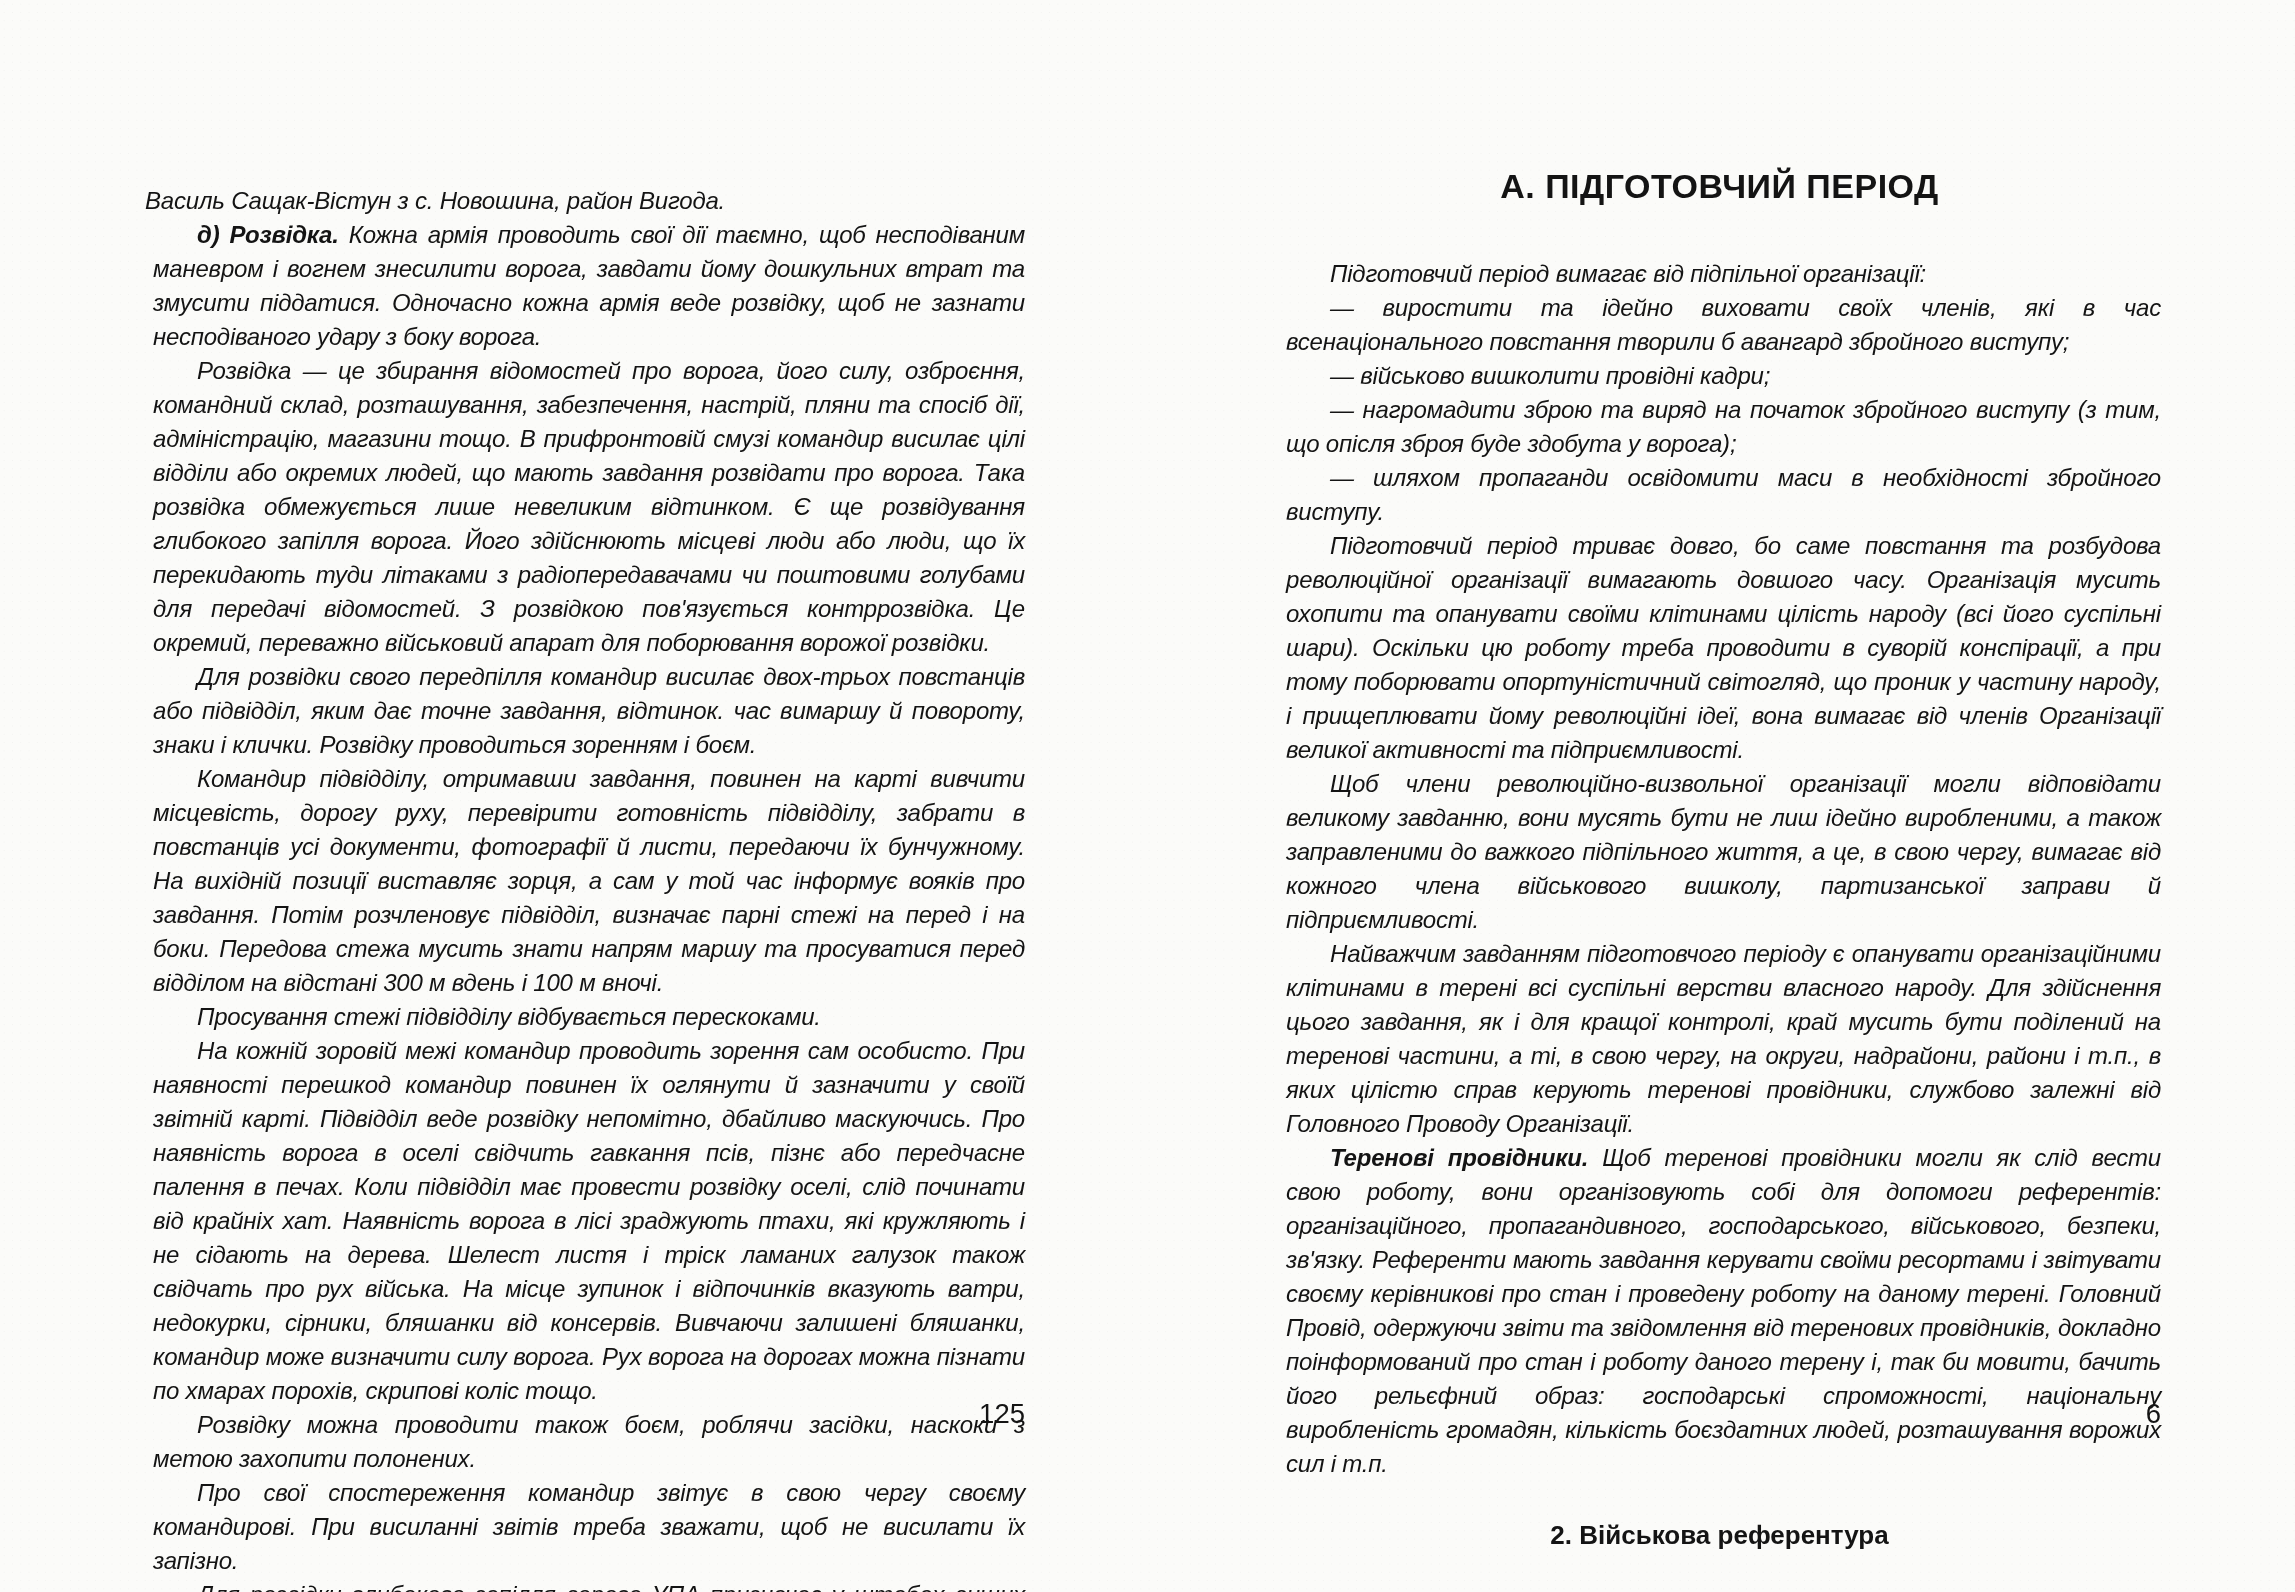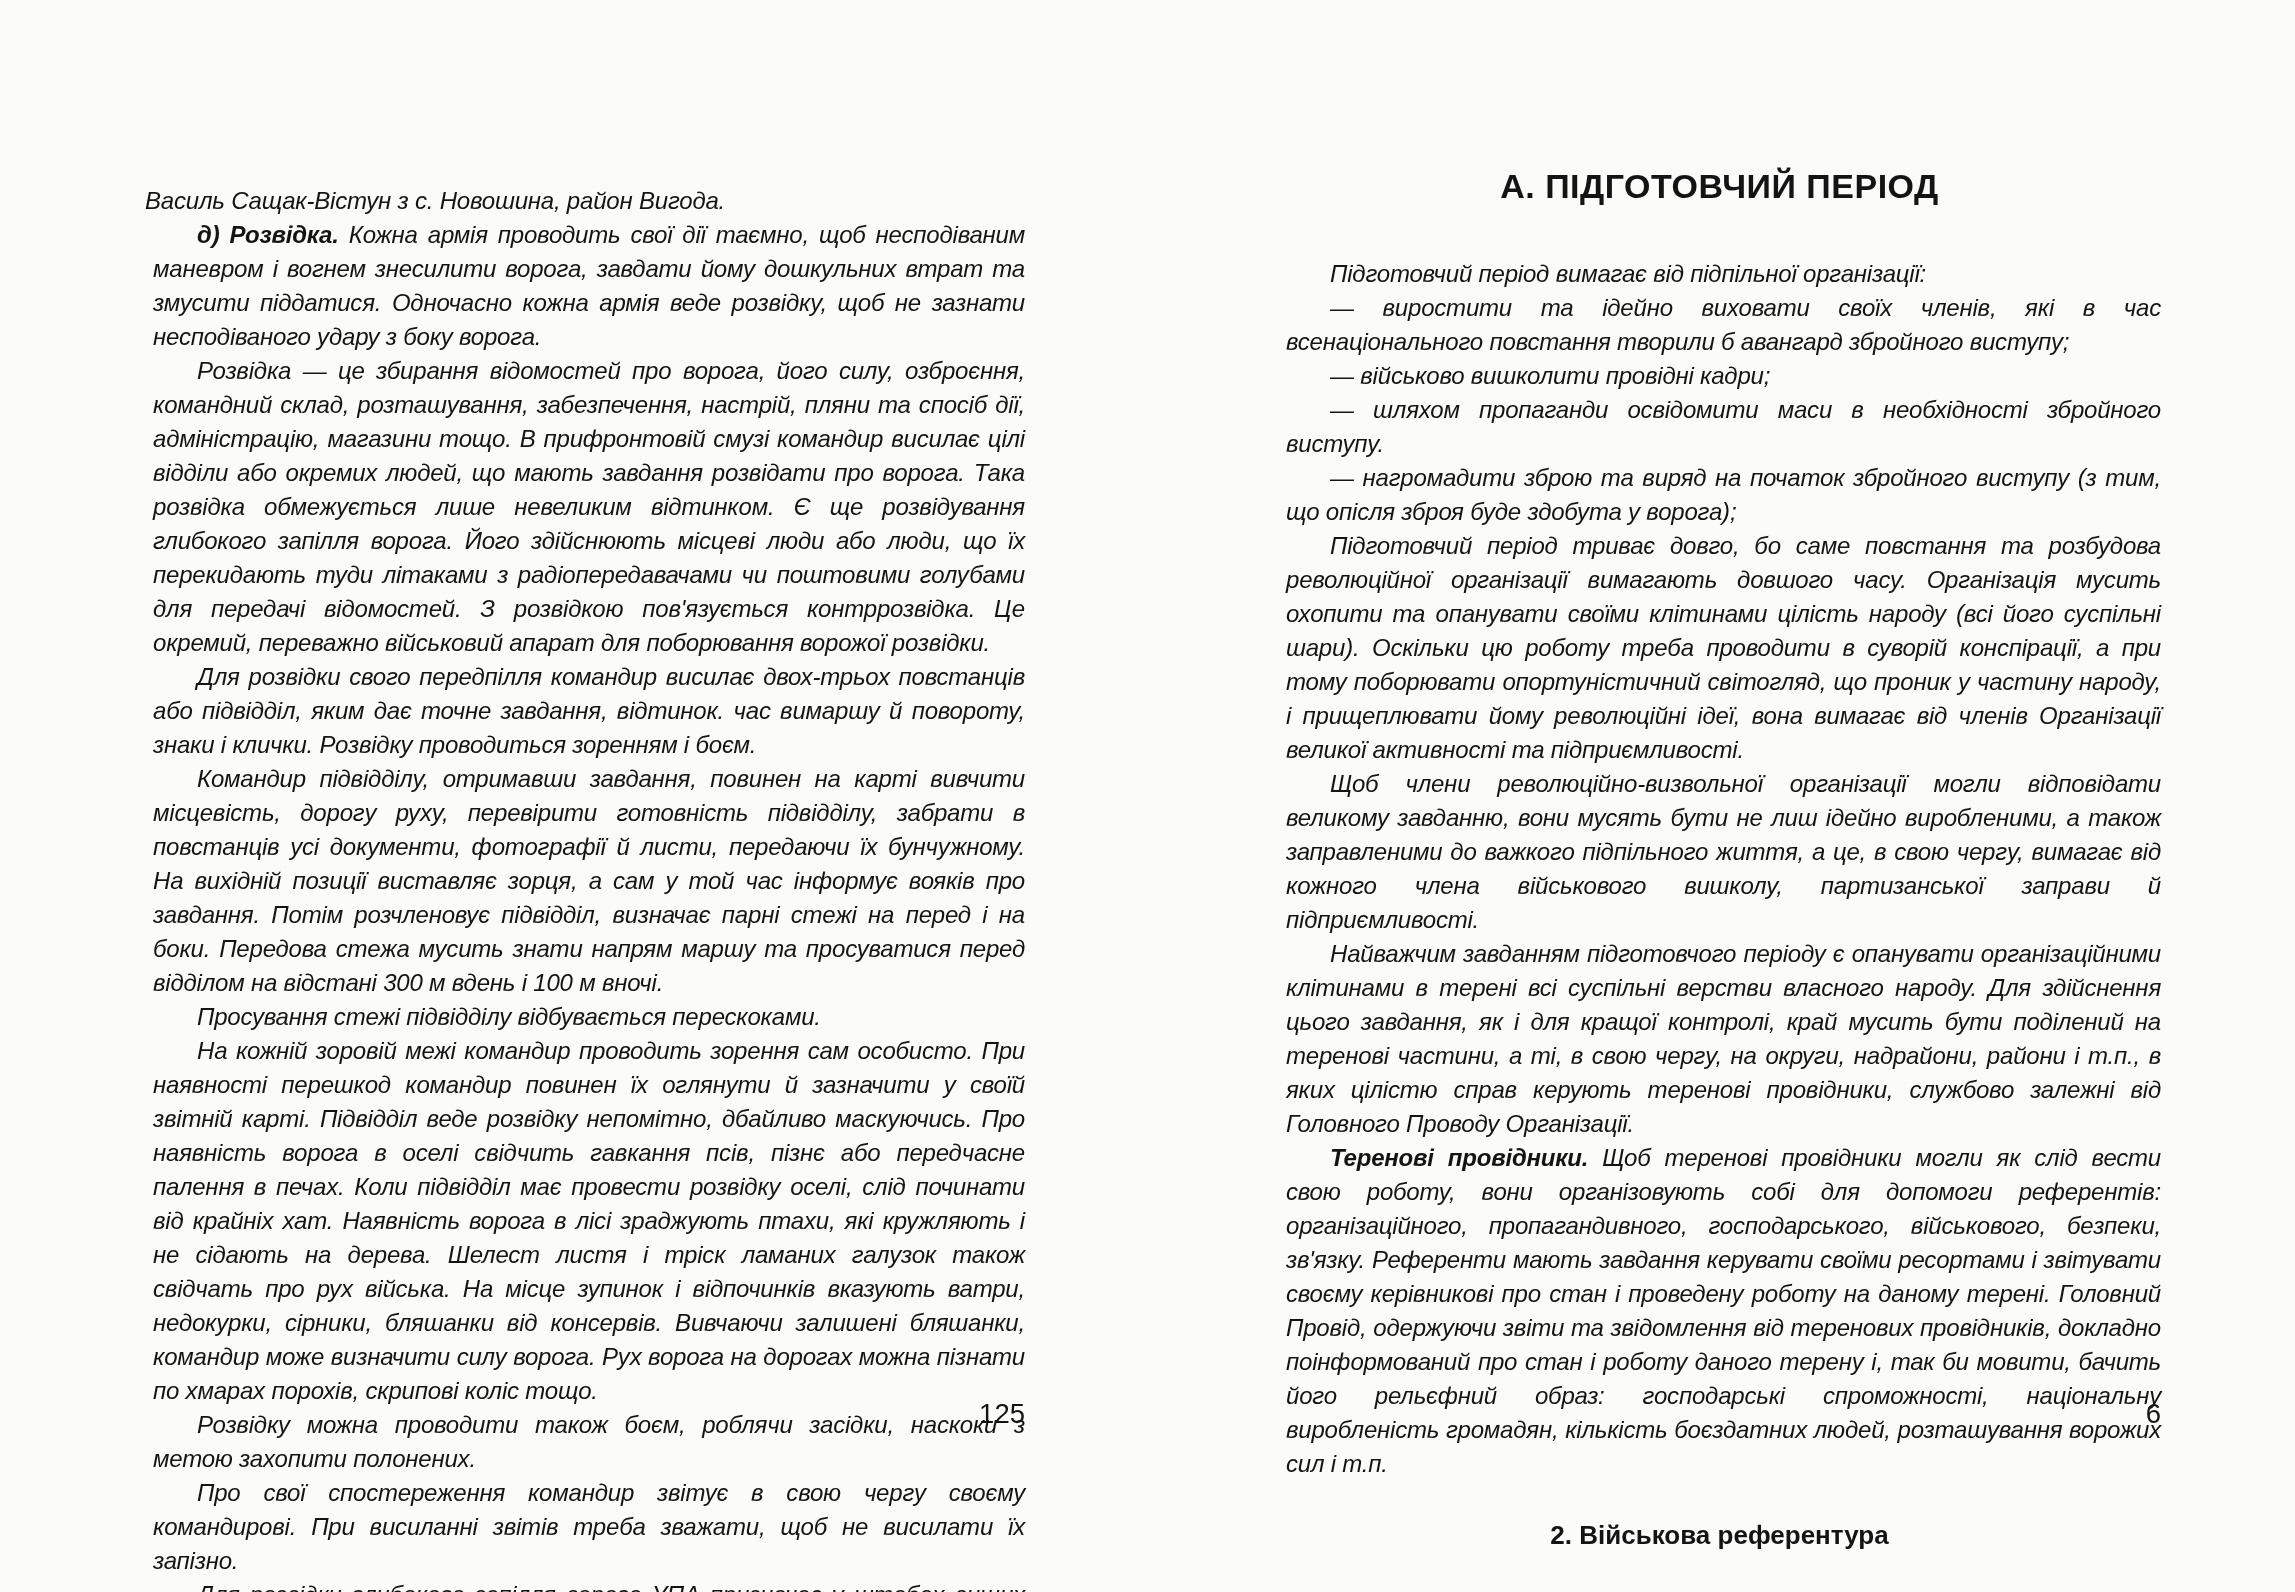--- a/index.html
+++ b/index.html
@@ -63,22 +63,22 @@
   <p class="para ind"><span>Розвідку можна проводити також боєм, роблячи засідки, наскоки з метою захопити полонених.</span></p>
   <p class="para ind"><span>Про свої спостереження командир звітує в свою чергу своєму командирові. При висиланні звітів треба зважати, щоб не висилати їх запізно.</span></p>
   <p class="para ind"><span>Для розвідки глибокого запілля ворога УПА призначає у штабах вищих ступенів окремих старшин-розвідників. Ті старшини підбирають собі людей з цілої округи. Вони мають завдання збирати потрібні відомості та подавати їх старшині-розвідникові. Така розвідка дає дійсне уявлення про вороже запілля: розміщення, роди й силу війська, командний склад, озброєння, забезпечення, настрої, магазини, установи, ворожу адміністрацію, службовців, партійців, органи міліції, тюрми, концтабори, зв'язок, шляхи сполучення, фабрики з їх продукцією, торгівлю, фінансові органи, радгоспи тощо. Збір тих відомостей тим більше цінний, що ворог намагається їх засекречувати.</span></p>
 </div>
 
 <div class="page page-right">
   <h1 class="doc-title">А. ПІДГОТОВЧИЙ ПЕРІОД</h1>
   <p class="para ind"><span>Підготовчий період вимагає від підпільної організації:</span></p>
   <p class="para ind"><span>— виростити та ідейно виховати своїх членів, які в час всенаціонального повстання творили б авангард збройного виступу;</span></p>
   <p class="para ind"><span>— військово вишколити провідні кадри;</span></p>
+  <p class="para ind"><span>— нагромадити зброю та виряд на початок збройного виступу (з тим, що опісля зброя буде здобута у ворога);</span></p>
   <p class="para ind"><span>— шляхом пропаганди освідомити маси в необхідності збройного виступу.</span></p>
-  <p class="para ind"><span>— нагромадити зброю та виряд на початок збройного виступу (з тим, що опісля зброя буде здобута у ворога);</span></p>
   <p class="para ind"><span>Підготовчий період триває довго, бо саме повстання та розбудова революційної організації вимагають довшого часу. Організація мусить охопити та опанувати своїми клітинами цілість народу (всі його суспільні шари). Оскільки цю роботу треба проводити в суворій конспірації, а при тому поборювати опортуністичний світогляд, що проник у частину народу, і прищеплювати йому революційні ідеї, вона вимагає від членів Організації великої активності та підприємливості.</span></p>
   <p class="para ind"><span>Щоб члени революційно-визвольної організації могли відповідати великому завданню, вони мусять бути не лиш ідейно виробленими, а також заправленими до важкого підпільного життя, а це, в свою чергу, вимагає від кожного члена військового вишколу, партизанської заправи й підприємливості.</span></p>
   <p class="para ind"><span>Найважчим завданням підготовчого періоду є опанувати організаційними клітинами в терені всі суспільні верстви власного народу. Для здійснення цього завдання, як і для кращої контролі, край мусить бути поділений на теренові частини, а ті, в свою чергу, на округи, надрайони, райони і т.п., в яких цілістю справ керують теренові провідники, службово залежні від Головного Проводу Організації.</span></p>
   <p class="para ind"><b class="lead">Теренові провідники. </b><span>Щоб теренові провідники могли як слід вести свою роботу, вони організовують собі для допомоги референтів: організаційного, пропагандивного, господарського, військового, безпеки, зв'язку. Референти мають завдання керувати своїми ресортами і звітувати своєму керівникові про стан і проведену роботу на даному терені. Головний Провід, одержуючи звіти та звідомлення від теренових провідників, докладно поінформований про стан і роботу даного терену і, так би мовити, бачить його рельєфний образ: господарські спроможності, національну виробленість громадян, кількість боєздатних людей, розташування ворожих сил і т.п.</span></p>
   <h2 class="section-heading second">2. Військова референтура</h2>
 
 </div>
 
 <div class="page-number left-num">125</div>
 <div class="page-number right-num">6</div>

